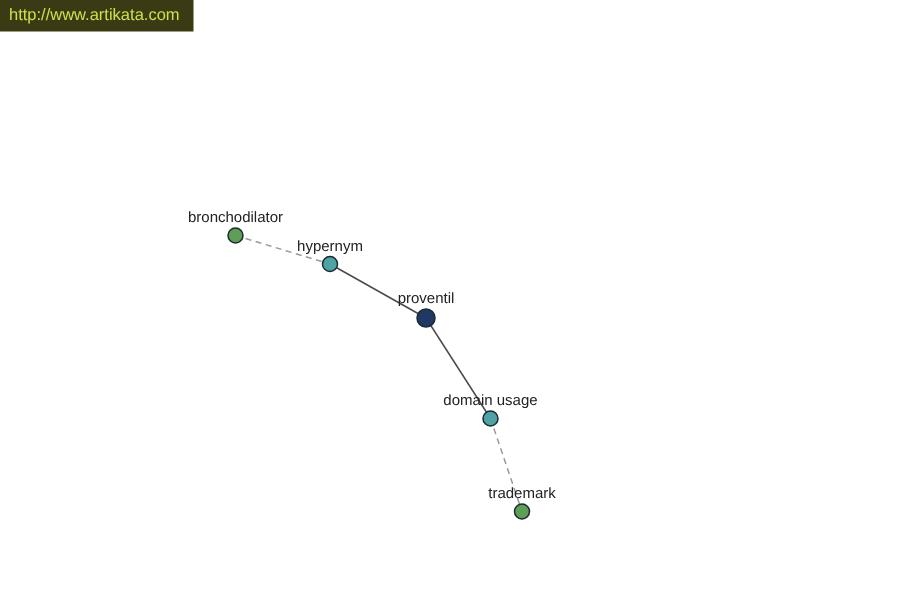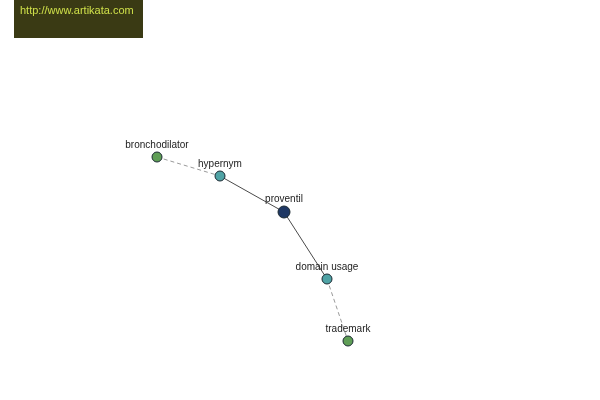--- a/index.html
+++ b/index.html
@@ -10,22 +10,22 @@
     width: 600px;
     height: 400px;
     position: relative;
     overflow: hidden;
     background: #ffffff;
     font-family: "Liberation Sans", sans-serif;
   }
   .site-banner {
     position: absolute;
     top: 0;
-    left: 14px;
-    height: 38px;
+    left: 0;
+    height: 21px;
     line-height: 21px;
     padding: 0 9px 0 6px;
     background: #3a3a14;
     color: #cfe04a;
     font-size: 11px;
     white-space: nowrap;
     text-align: center;
   }
   #graph-svg {
     position: absolute;

